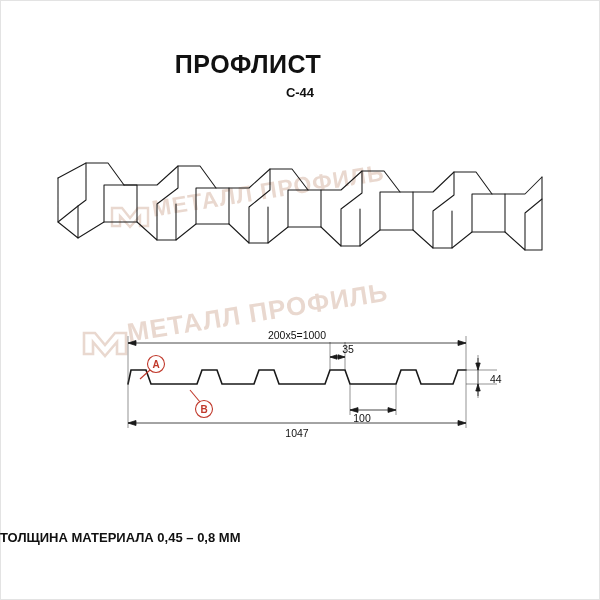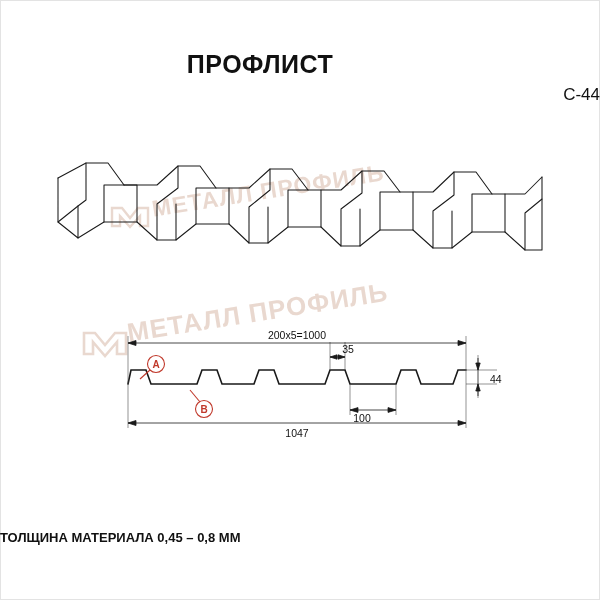--- a/index.html
+++ b/index.html
@@ -32,30 +32,29 @@
   .title {
     position: absolute;
     top: 50px;
     left: 0;
     width: 496px;
     text-align: center;
     font-size: 25px;
     font-weight: bold;
     letter-spacing: 0.5px;
     color: #111111;
-    padding-left: 12px;
   }
   .subtitle {
     position: absolute;
     top: 85px;
     left: 0;
     width: 600px;
-    text-align: right;
-    font-size: 17px;
-    font-weight: normal;
+    text-align: center;
+    font-size: 13px;
+    font-weight: bold;
     color: #111111;
   }
   .footer-note {
     position: absolute;
     top: 530px;
     left: 0;
     width: 600px;
     text-align: left;
     font-size: 13px;
     font-weight: bold;

